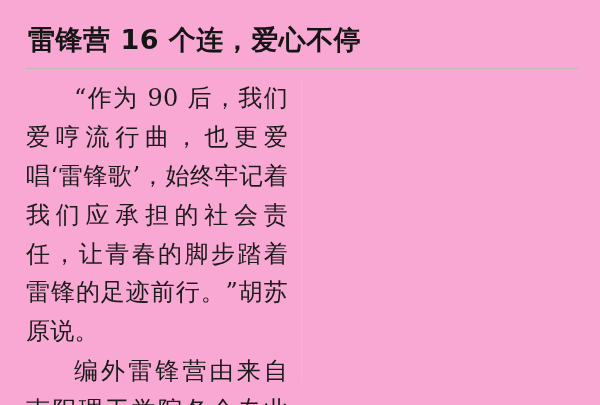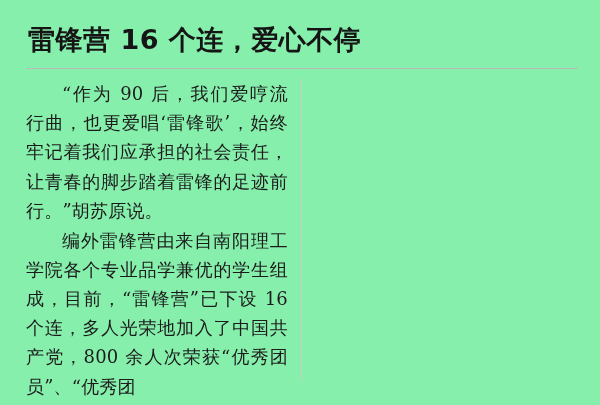--- a/index.html
+++ b/index.html
@@ -10,21 +10,21 @@
     width: 600px;
     height: 405px;
     background: #f7f5f2;
     font-family: "DejaVu Serif", "Liberation Serif", serif;
     overflow: hidden;
   }
   .page {
     position: relative;
     width: 600px;
     height: 405px;
-    background: #86efac;
+    background: #f9a8d4;
     box-sizing: border-box;
     padding: 18px 22px 8px 26px;
   }
   .headline {
     font-family: "DejaVu Sans", "Liberation Sans", sans-serif;
     font-weight: bold;
     font-size: 27px;
     line-height: 1.15;
     color: #151515;
     letter-spacing: 0.5px;
@@ -38,21 +38,21 @@
     width: 100%;
   }
   .columns {
     display: flex;
     margin-top: 10px;
     height: 302px;
   }
   .col {
     width: 50%;
     box-sizing: border-box;
-    font-size: 18px;
+    font-size: 24px;
     line-height: 1.62;
     color: #1b1b1b;
     text-align: justify;
     text-justify: inter-ideograph;
     letter-spacing: 0.2px;
   }
   .col-left {
     padding-right: 13px;
     border-right: 1px solid #cfcac5;
   }

